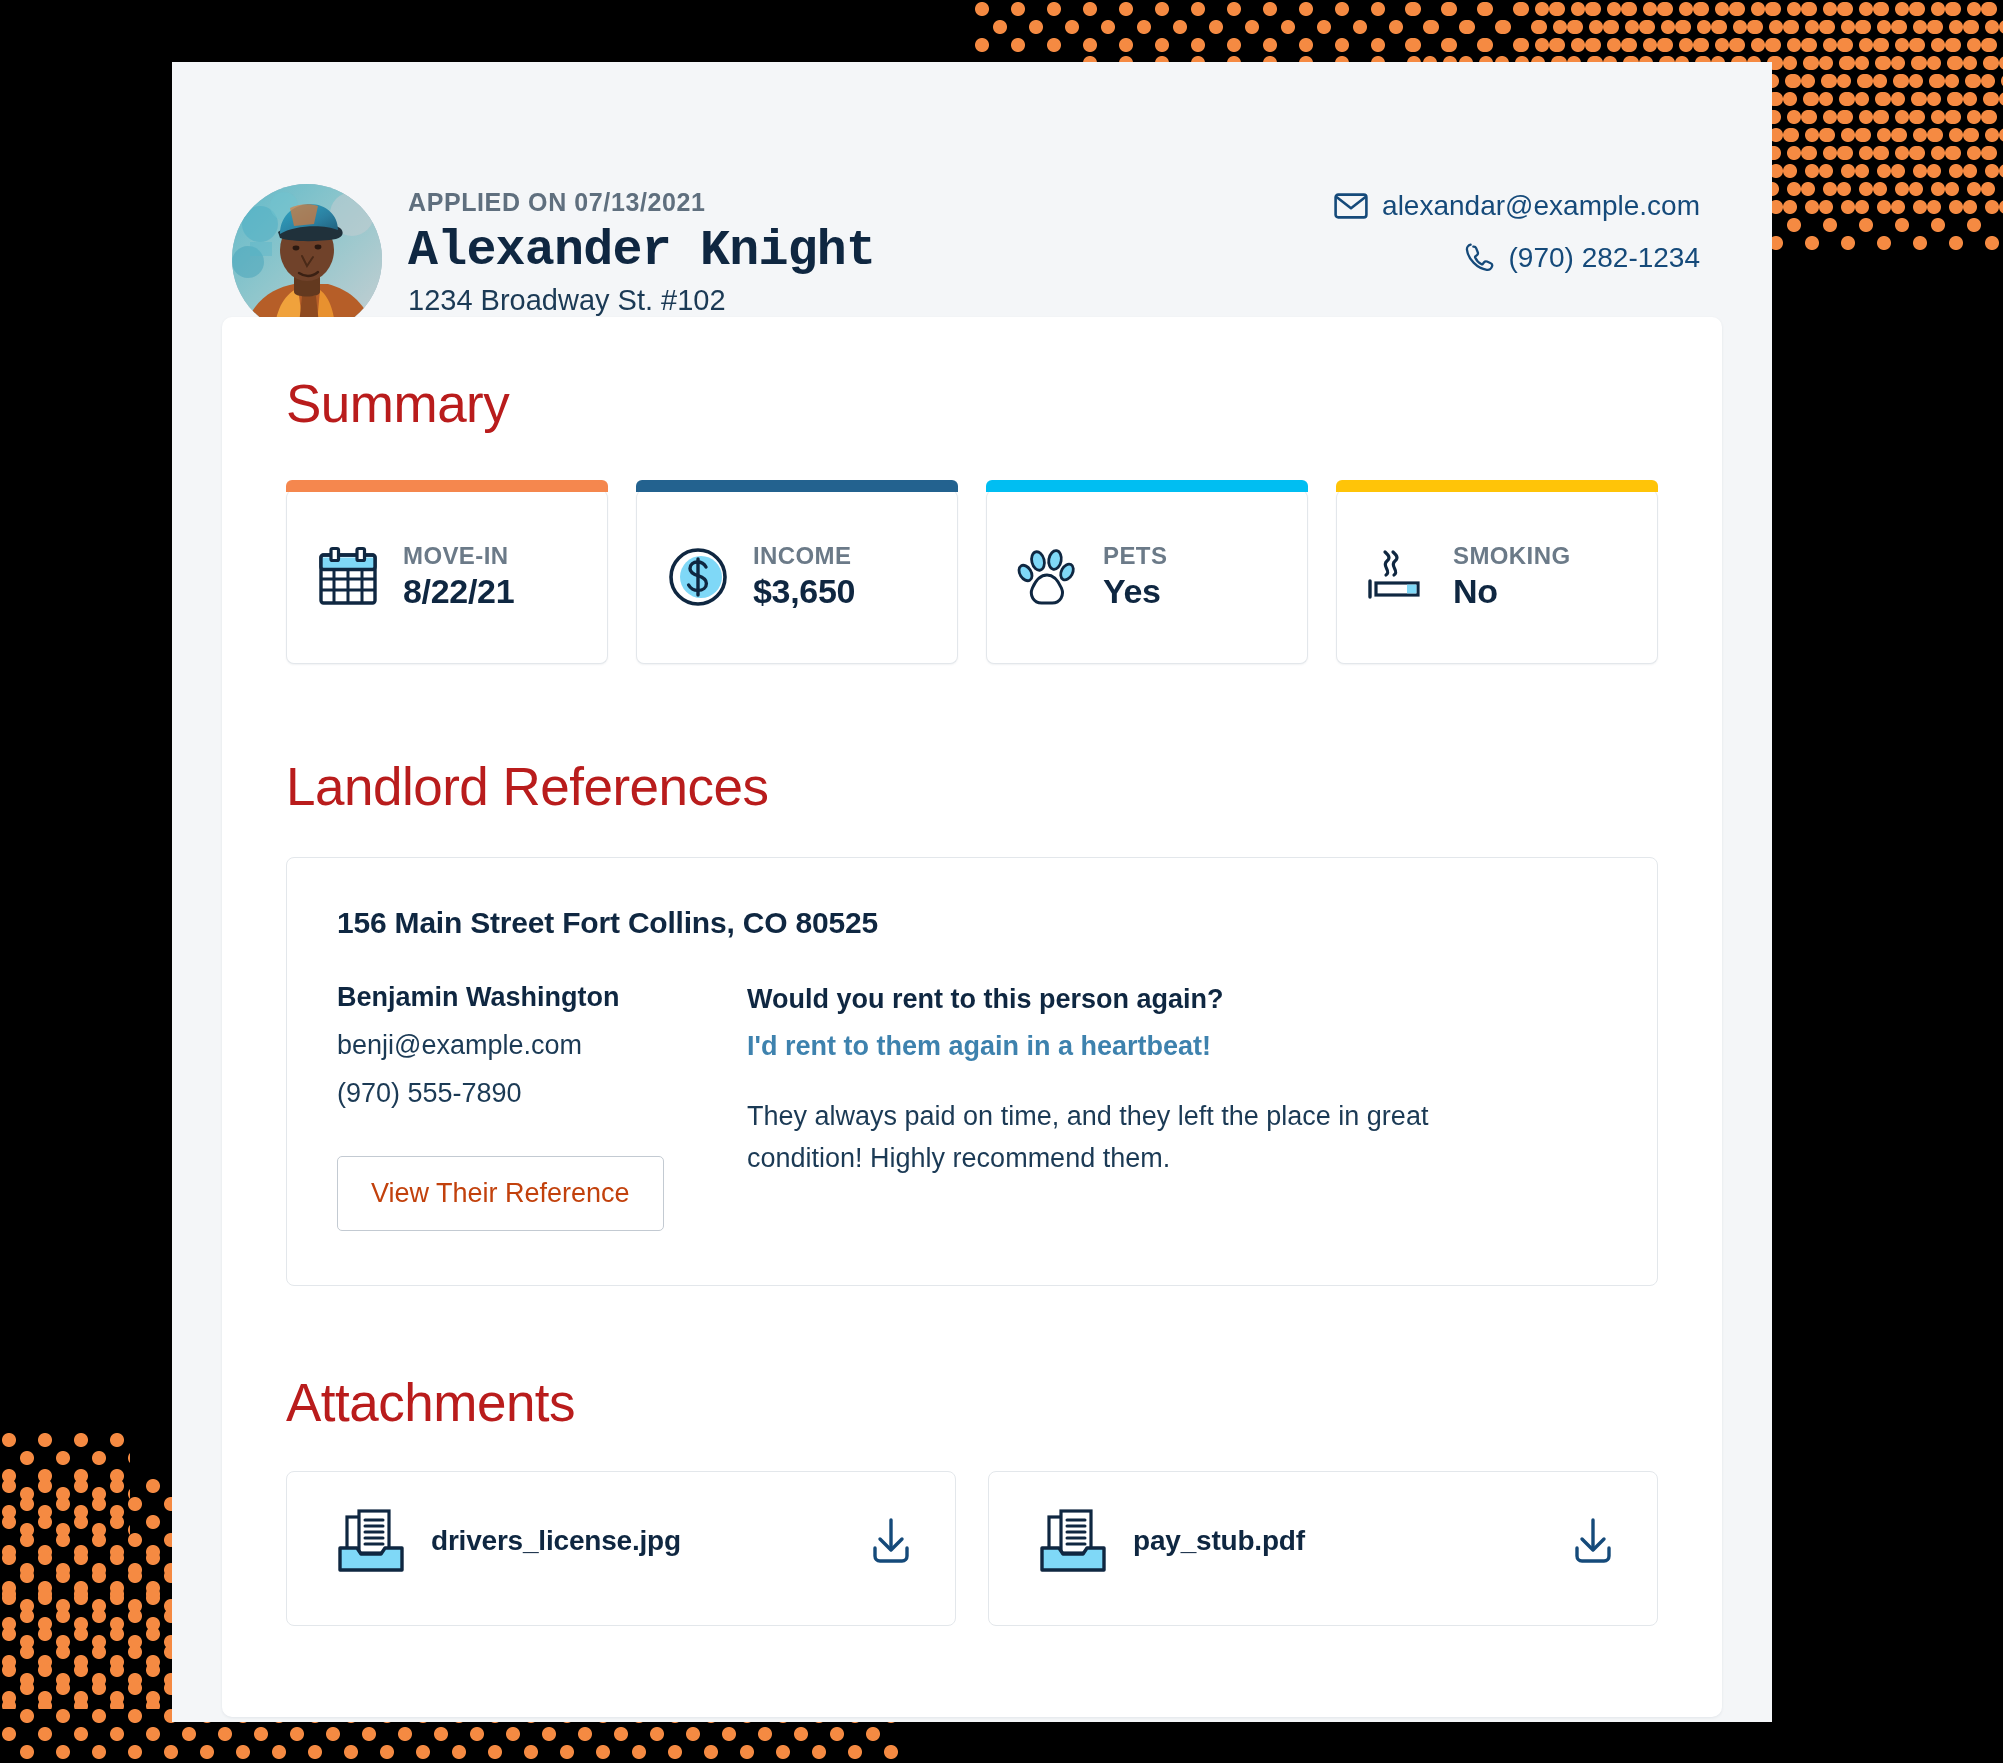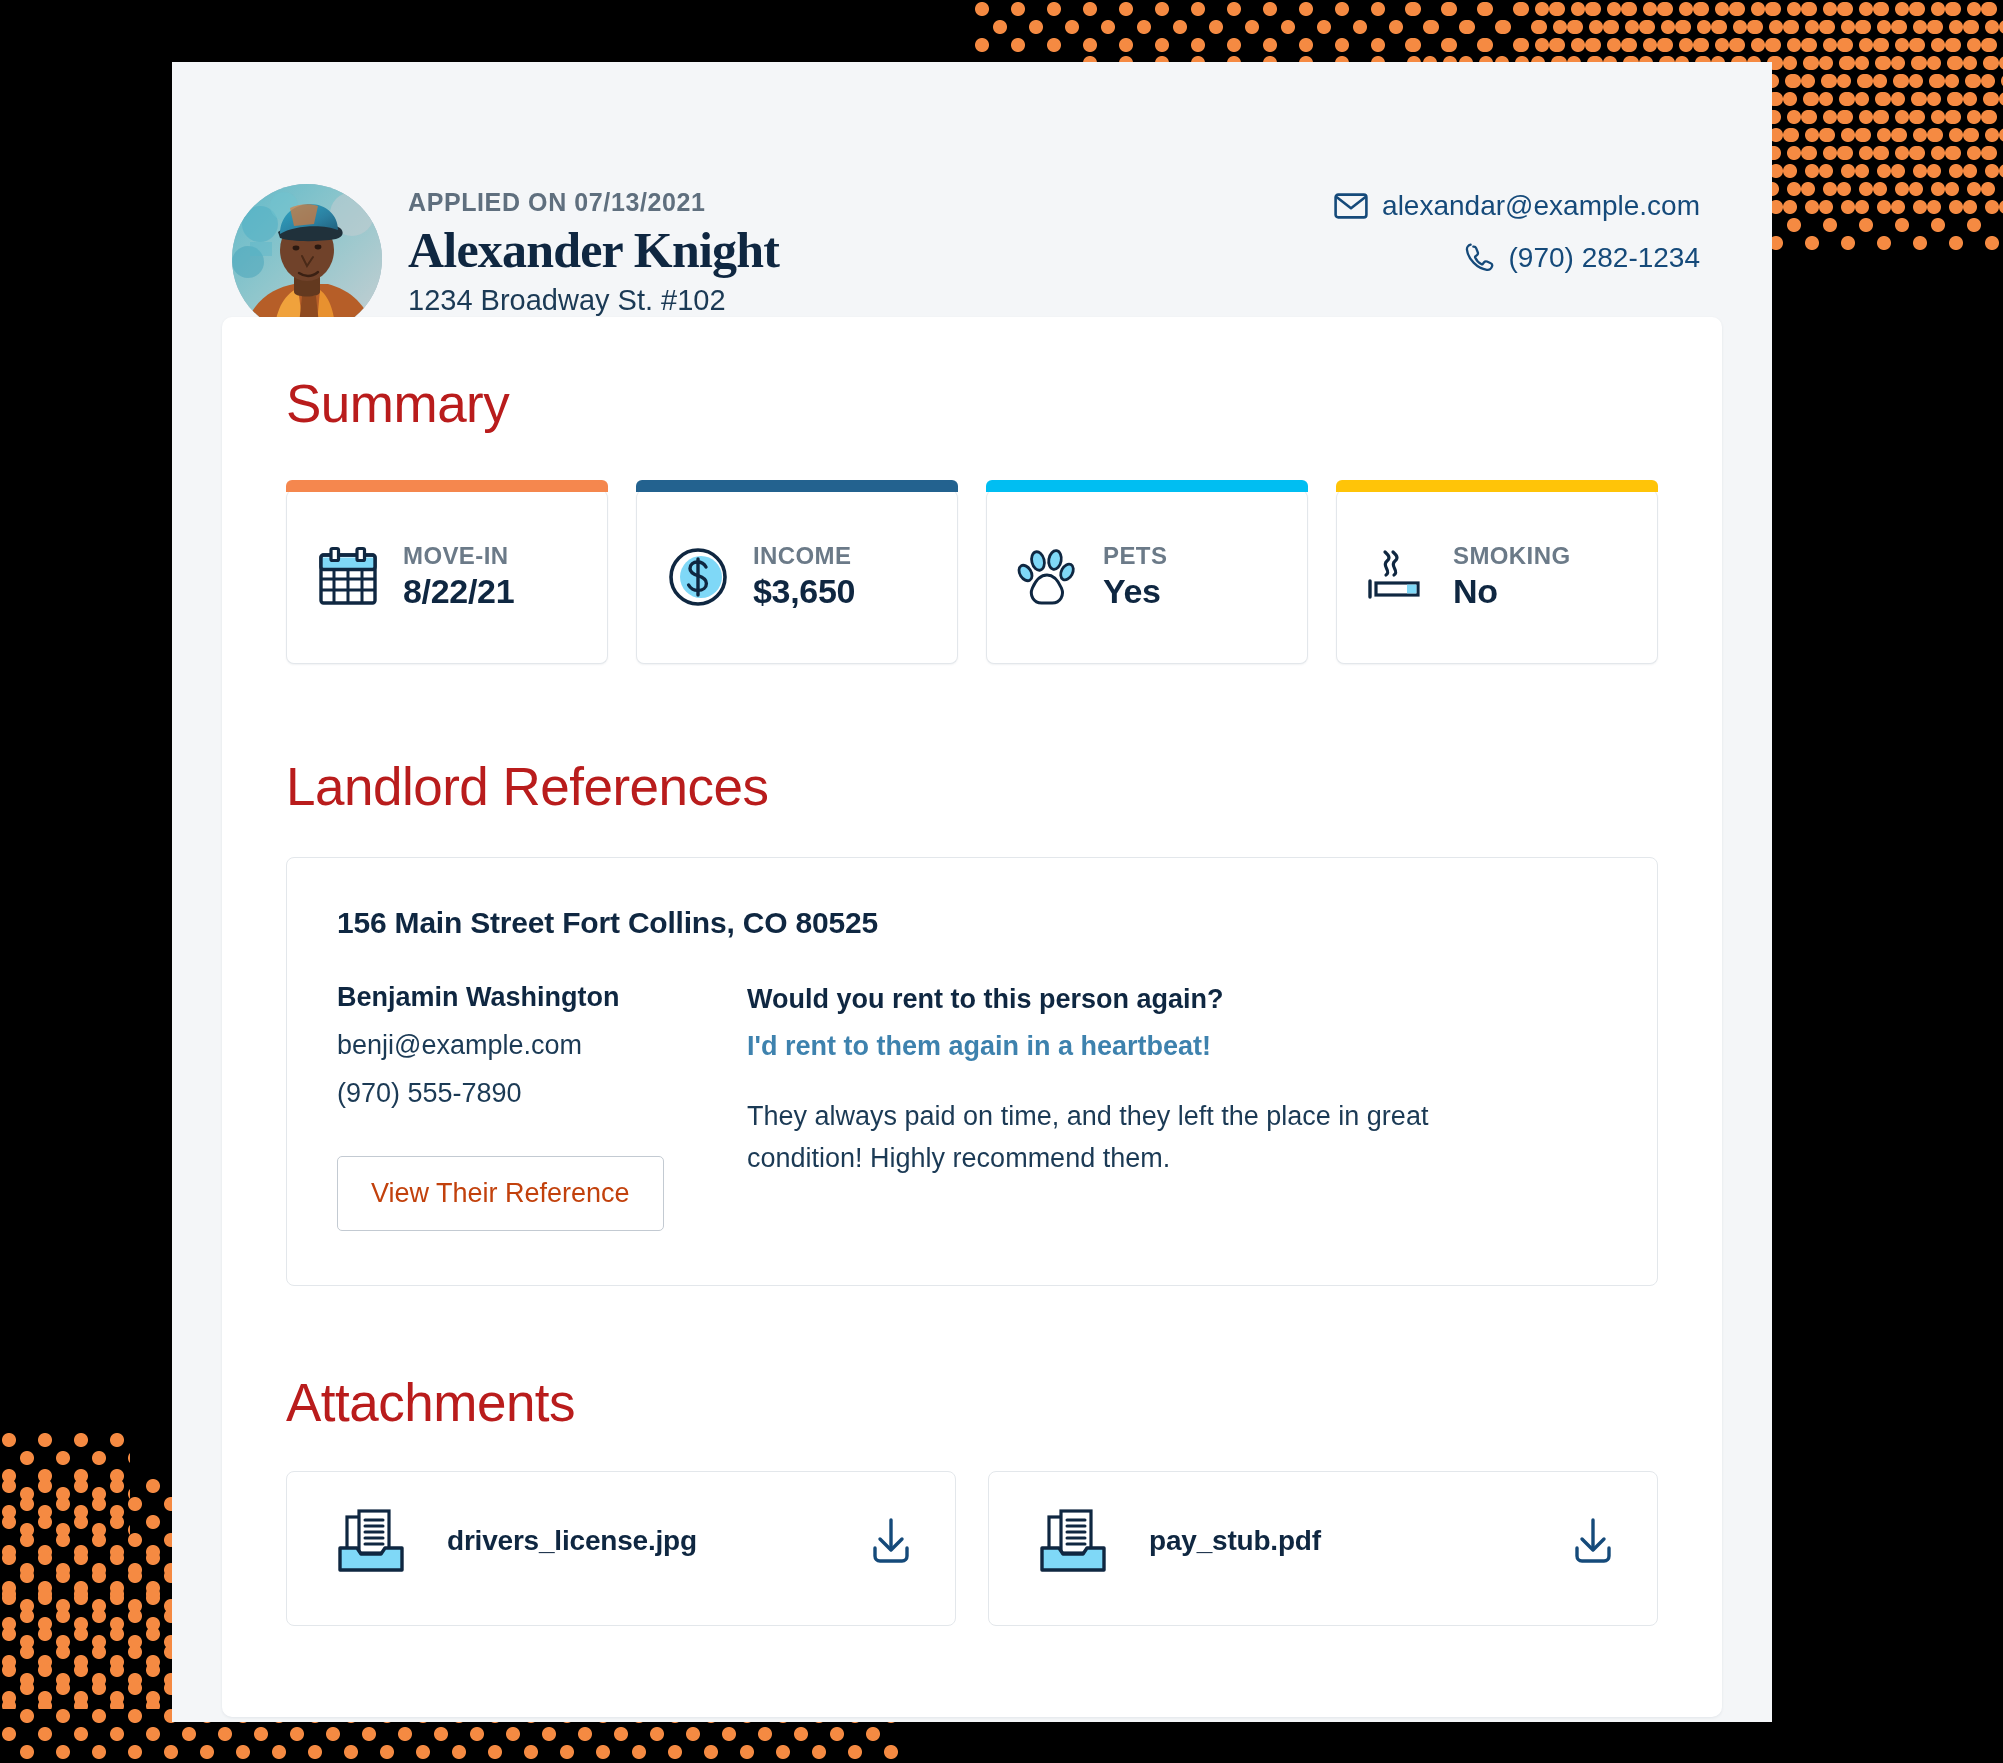--- a/index.html
+++ b/index.html
@@ -76,21 +76,21 @@
   }
   .applied-on {
     font-family: "Liberation Sans", sans-serif;
     font-size: 25px;
     font-weight: bold;
     letter-spacing: 0.6px;
     color: #5F6F7E;
     margin-bottom: 6px;
   }
   .person-name {
-    font-family: Liberation Serif, serif;
+    font-family: Liberation Mono, monospace;
     font-size: 50px;
     font-weight: bold;
     color: #0F2741;
     letter-spacing: -0.8px;
     line-height: 1.1;
     margin-bottom: 6px;
   }
   .person-address {
     font-family: "Liberation Sans", sans-serif;
     font-size: 29px;
@@ -267,21 +267,21 @@
     margin-top: 38px;
   }
   .att-card {
     flex: 1 1 0;
     height: 155px;
     border: 1px solid #E3E7EB;
     border-radius: 8px;
     display: flex;
     align-items: center;
     padding: 0 40px 16px 48px;
-    gap: 40px;
+    gap: 24px;
     cursor: pointer;
   }
   .att-icon { flex: 0 0 auto; display: flex; align-items: center; }
   .att-icon svg { display: block; }
   .att-name {
     flex: 1 1 auto;
     font-family: "Liberation Sans", sans-serif;
     font-size: 28px;
     font-weight: bold;
     color: #0F2741;

